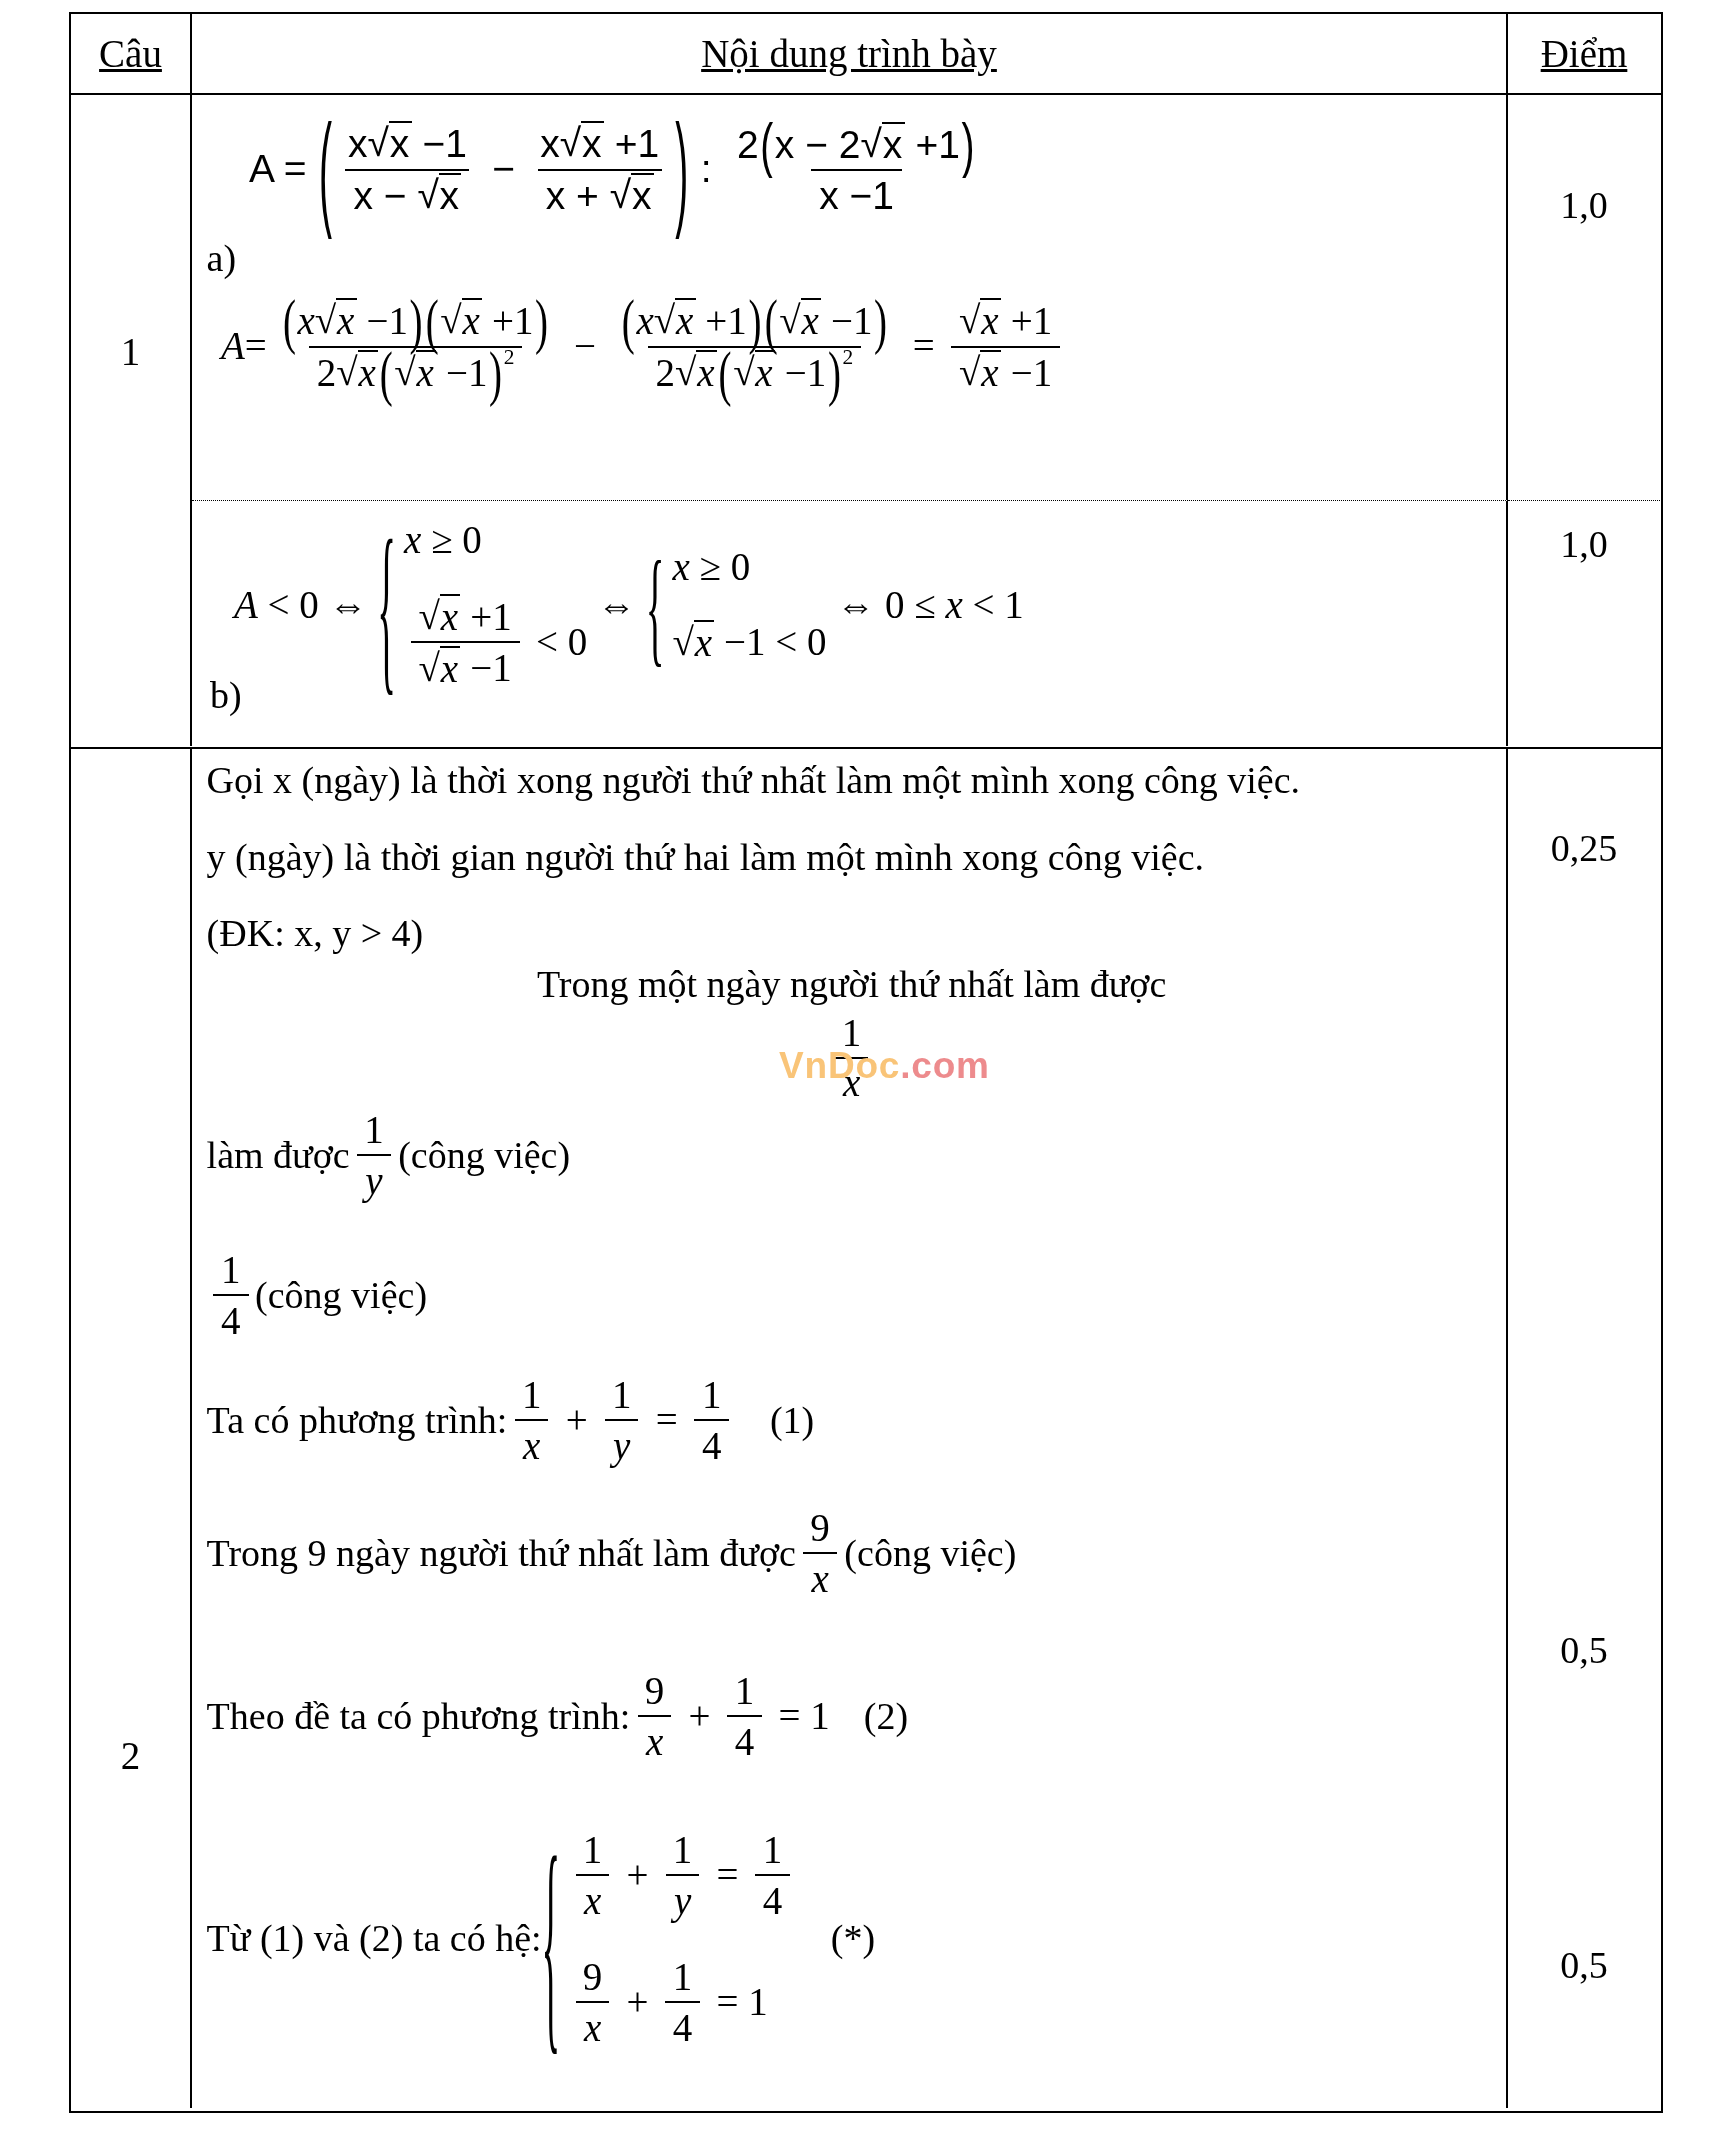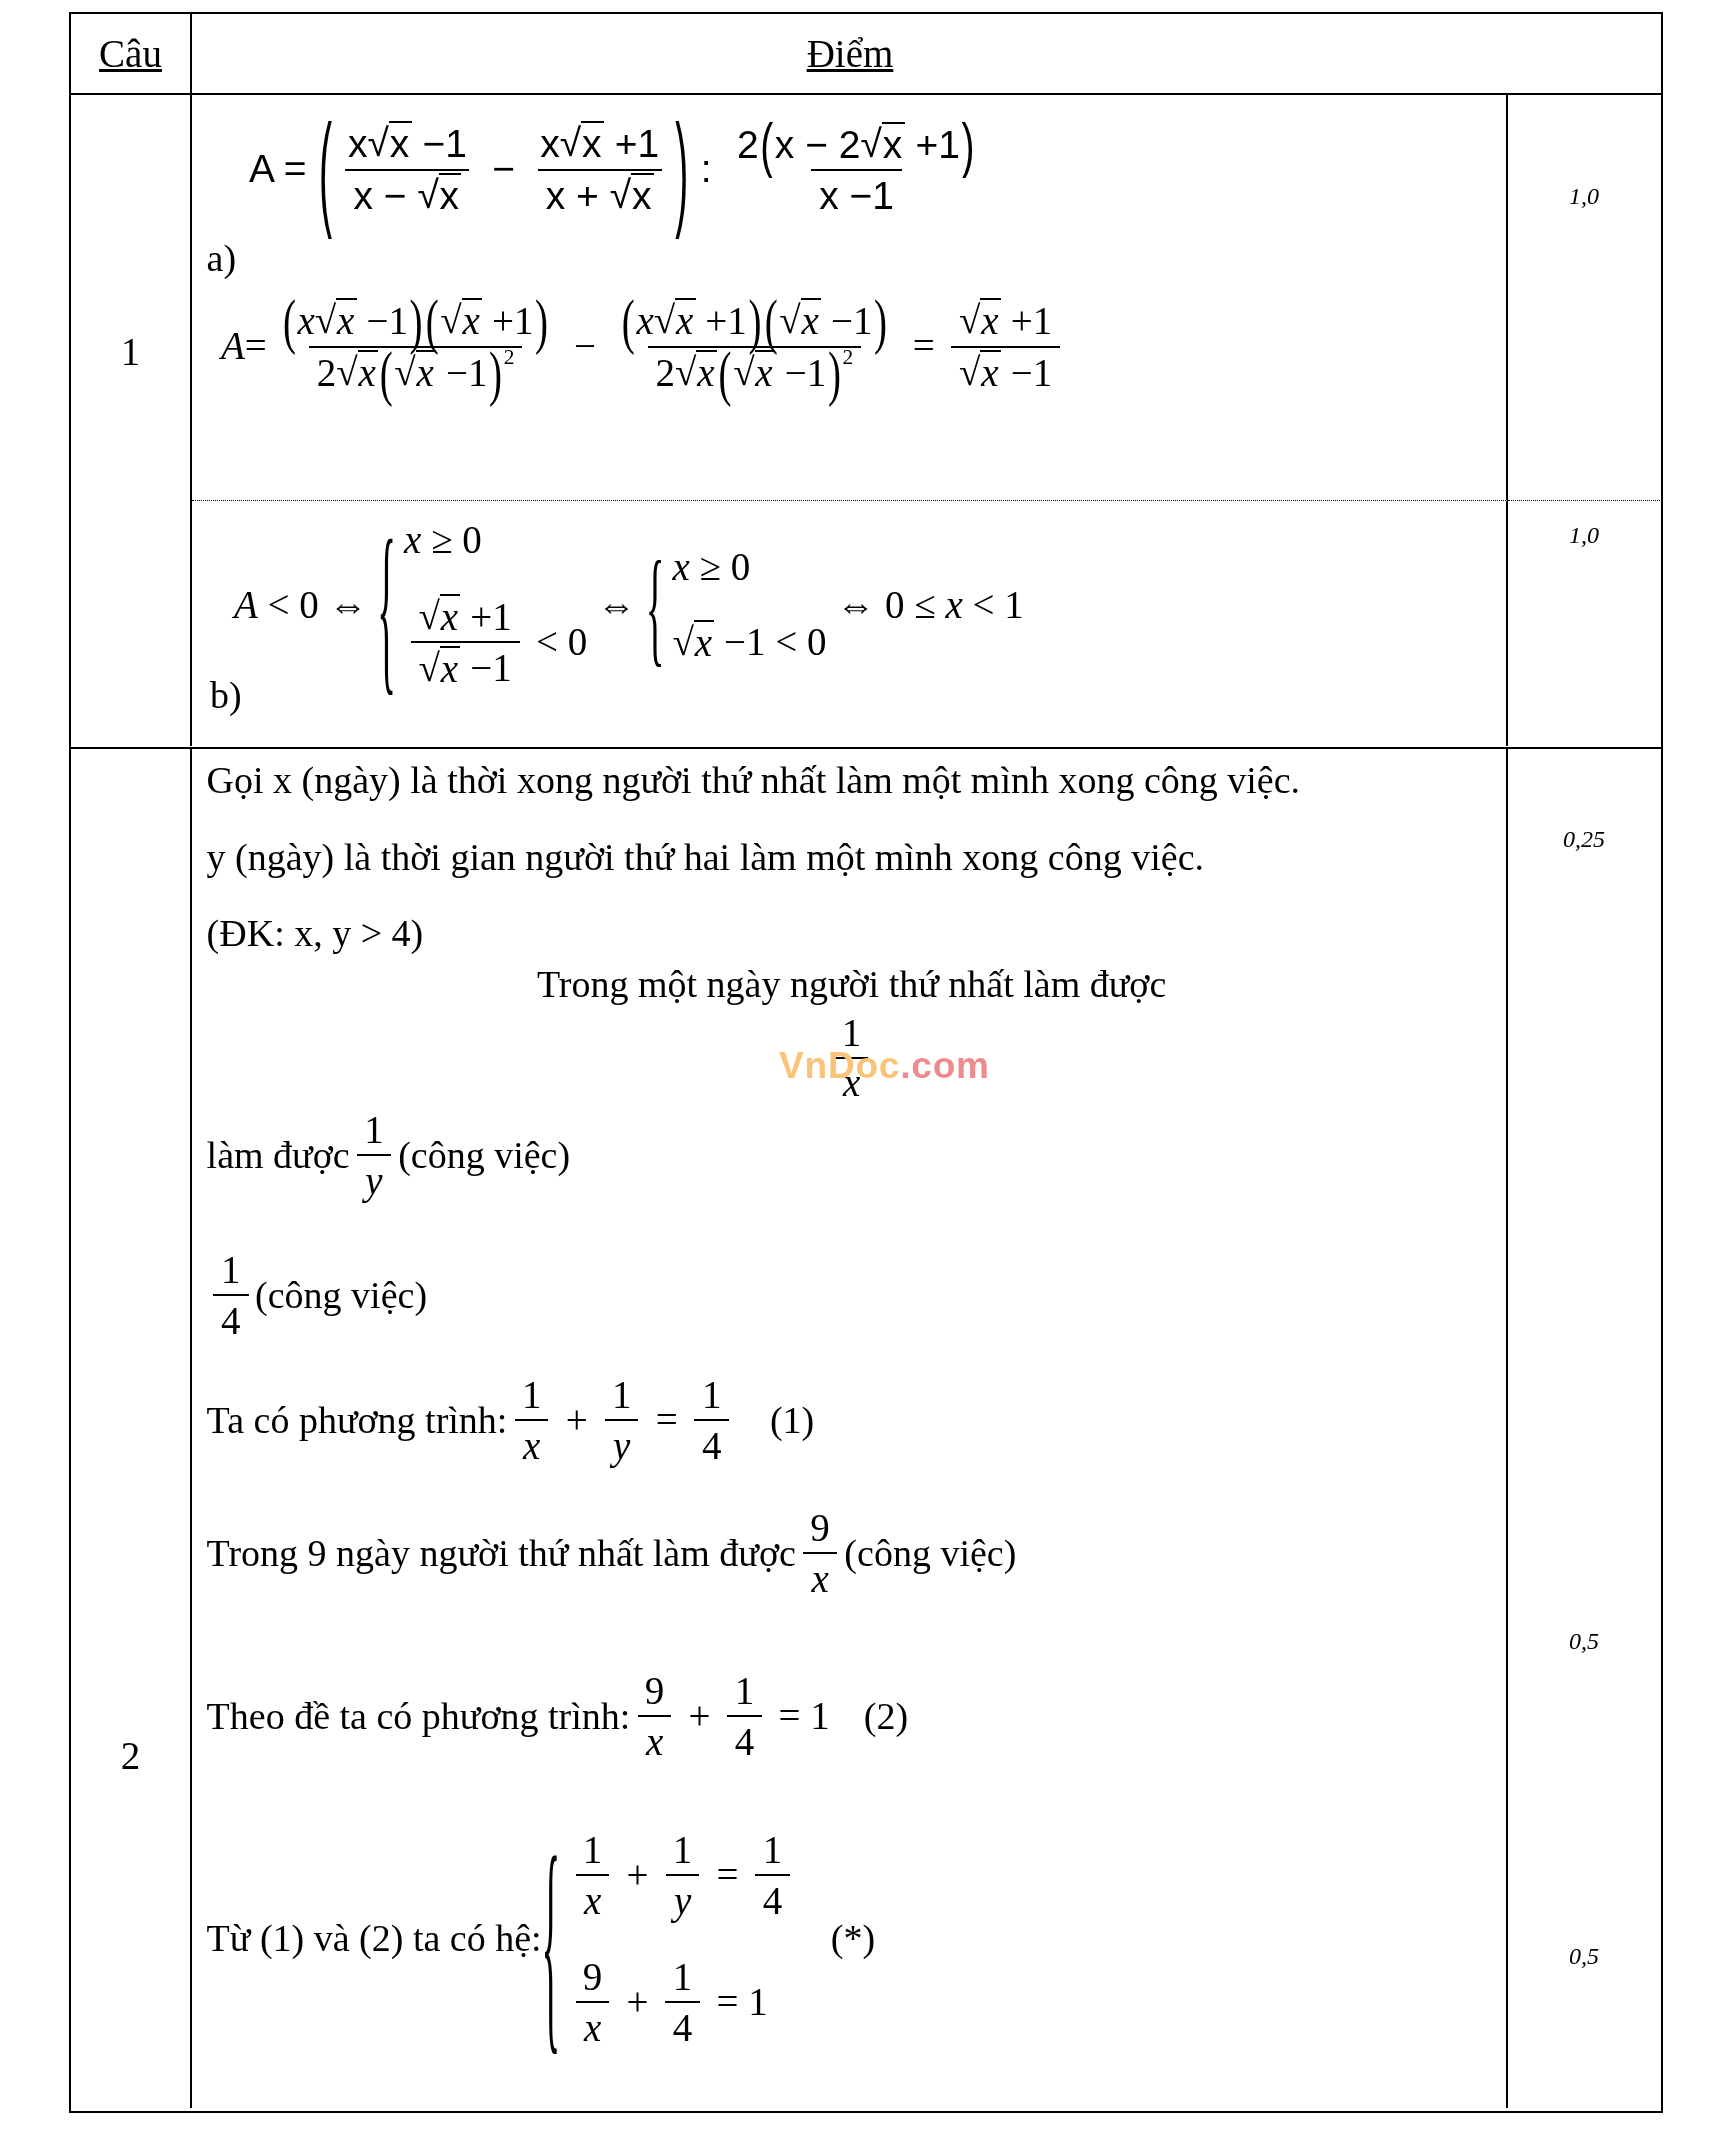--- a/index.html
+++ b/index.html
@@ -17,21 +17,21 @@
 
   .row1 { display:grid; grid-template-columns:121px 1316px 152px;
           grid-template-rows:406px 245px; height:654px; border-bottom:2.4px solid #000; }
   .row1 .cau { grid-row:1 / 3; }
   .dotted { border-bottom:1.6px dotted #000; }
   .cellrel { position:relative; }
 
   .row2 { display:grid; grid-template-columns:121px 1316px 152px; height:1359px; }
 
   .caucell { display:flex; justify-content:center; font-size:39px; }
-  .scorecell { position:relative; font-size:24px;font-style:italic; }
+  .scorecell { position:relative; font-size:38px; }
   .score { position:absolute; left:0; width:100%; text-align:center; }
 
   
   .pline { position:absolute; display:flex; align-items:center; white-space:pre;
            font-size:38px; line-height:1.25; }
   .just { width:1290px; justify-content:space-between; }
   .tag { margin-left:34px; }
 
   
   .fml { position:absolute; display:flex; align-items:center; white-space:pre;
@@ -66,20 +66,21 @@
         font-weight:bold; font-size:37px; letter-spacing:0.8px; }
 </style>
 </head>
 <body>
 
 <div class="page">
   <div class="tbl">
 
     <div class="thead grid3">
       <div class="bR">Câu</div>
+      <div class="bR">Nội dung trình bày</div>
       <div>Điểm</div>
     </div>
 
     <div class="row1">
       <div class="cau caucell bR" style="padding-top:234px;">1</div>
 
       <div class="cellrel bR dotted">
         <div class="fml f-sans" style="left:57px; top:24px;"><span class="tk">A = </span><span class="par"><span class="pg" style="transform: scaleY(3.21333);">(</span><span class="pbody"><span class="frac"><span class="num"><span class="tk">x</span><span class="sqrt"><span class="rsign">√</span><span class="rad"><span class="tk">x</span></span></span><span class="tk"> −1</span></span><span class="den"><span class="tk">x − </span><span class="sqrt"><span class="rsign">√</span><span class="rad"><span class="tk">x</span></span></span></span></span><span class="tk"> − </span><span class="frac"><span class="num"><span class="tk">x</span><span class="sqrt"><span class="rsign">√</span><span class="rad"><span class="tk">x</span></span></span><span class="tk"> +1</span></span><span class="den"><span class="tk">x + </span><span class="sqrt"><span class="rsign">√</span><span class="rad"><span class="tk">x</span></span></span></span></span></span><span class="pg" style="transform: scaleY(3.21333);">)</span></span><span class="tk"> : </span><span class="frac"><span class="num"><span class="tk">2</span><span class="par"><span class="pg" style="transform: scaleY(1.55667);">(</span><span class="pbody"><span class="tk">x − 2</span><span class="sqrt"><span class="rsign">√</span><span class="rad"><span class="tk">x</span></span></span><span class="tk"> +1</span></span><span class="pg" style="transform: scaleY(1.55667);">)</span></span></span><span class="den"><span class="tk">x −1</span></span></span></div>
         <div class="pline" style="left:14.6px; top:140px;">a)</div>
         <div class="fml" style="left:29px; top:201px;"><span class="tk v">A</span><span class="tk">=</span><span class="frac"><span class="num"><span class="par"><span class="pg" style="transform: scaleY(1.55667);">(</span><span class="pbody"><span class="tk v">x</span><span class="sqrt"><span class="rsign">√</span><span class="rad"><span class="tk v">x</span></span></span><span class="tk"> −1</span></span><span class="pg" style="transform: scaleY(1.55667);">)</span></span><span class="par"><span class="pg" style="transform: scaleY(1.55667);">(</span><span class="pbody"><span class="sqrt"><span class="rsign">√</span><span class="rad"><span class="tk v">x</span></span></span><span class="tk"> +1</span></span><span class="pg" style="transform: scaleY(1.55667);">)</span></span></span><span class="den"><span class="tk">2</span><span class="sqrt"><span class="rsign">√</span><span class="rad"><span class="tk v">x</span></span></span><span class="par"><span class="pg" style="transform: scaleY(1.55667);">(</span><span class="pbody"><span class="sqrt"><span class="rsign">√</span><span class="rad"><span class="tk v">x</span></span></span><span class="tk"> −1</span></span><span class="pg" style="transform: scaleY(1.55667);">)</span><span class="psup">2</span></span></span></span><span class="tk"> − </span><span class="frac"><span class="num"><span class="par"><span class="pg" style="transform: scaleY(1.55667);">(</span><span class="pbody"><span class="tk v">x</span><span class="sqrt"><span class="rsign">√</span><span class="rad"><span class="tk v">x</span></span></span><span class="tk"> +1</span></span><span class="pg" style="transform: scaleY(1.55667);">)</span></span><span class="par"><span class="pg" style="transform: scaleY(1.55667);">(</span><span class="pbody"><span class="sqrt"><span class="rsign">√</span><span class="rad"><span class="tk v">x</span></span></span><span class="tk"> −1</span></span><span class="pg" style="transform: scaleY(1.55667);">)</span></span></span><span class="den"><span class="tk">2</span><span class="sqrt"><span class="rsign">√</span><span class="rad"><span class="tk v">x</span></span></span><span class="par"><span class="pg" style="transform: scaleY(1.55667);">(</span><span class="pbody"><span class="sqrt"><span class="rsign">√</span><span class="rad"><span class="tk v">x</span></span></span><span class="tk"> −1</span></span><span class="pg" style="transform: scaleY(1.55667);">)</span><span class="psup">2</span></span></span></span><span class="tk"> = </span><span class="frac"><span class="num"><span class="sqrt"><span class="rsign">√</span><span class="rad"><span class="tk v">x</span></span></span><span class="tk"> +1</span></span><span class="den"><span class="sqrt"><span class="rsign">√</span><span class="rad"><span class="tk v">x</span></span></span><span class="tk"> −1</span></span></span></div>

